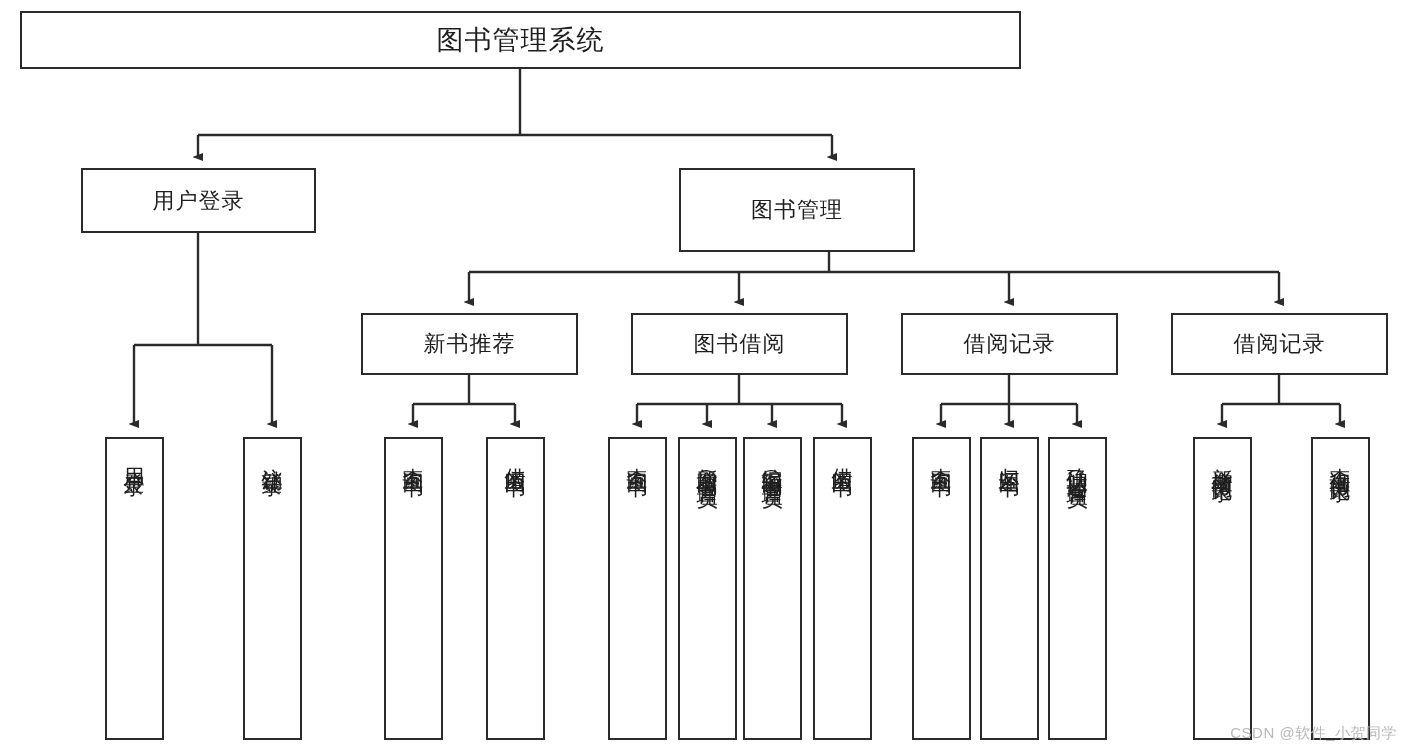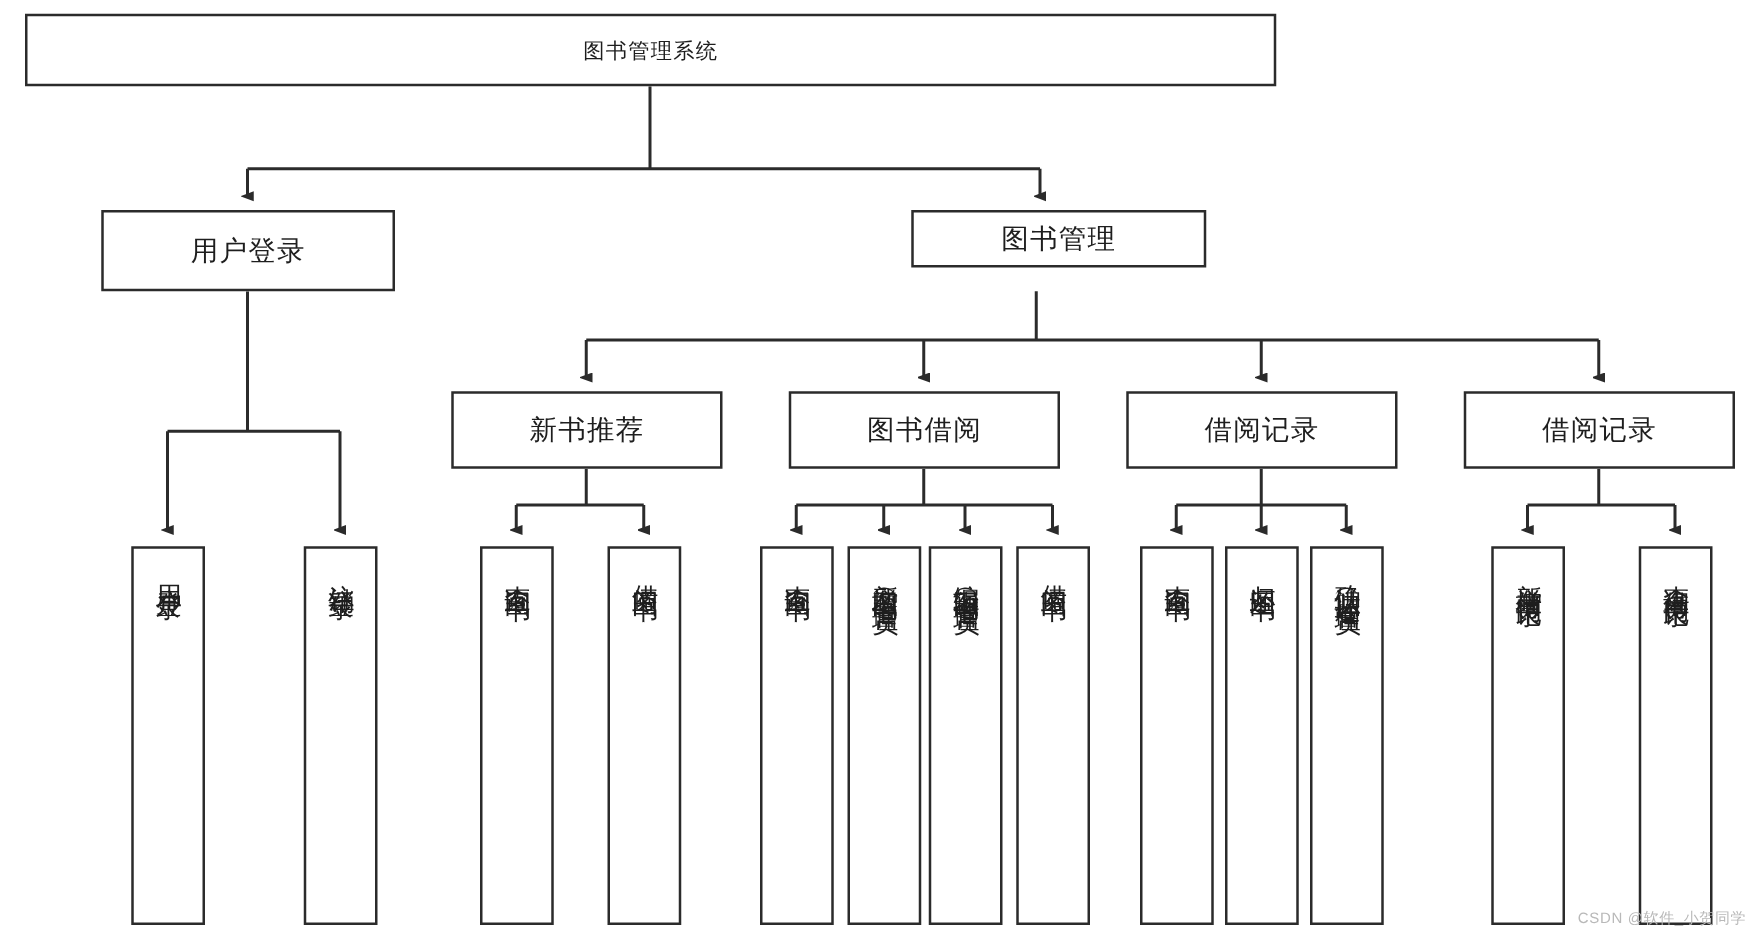--- a/index.html
+++ b/index.html
@@ -29,21 +29,21 @@
     position: absolute;
     border: 2px solid #2b2b2b;
     background: #ffffff;
     display: flex;
     align-items: center;
     justify-content: center;
     color: #1e1e1e;
     z-index: 2;
   }
   .node.root {
-    font-size: 17px;
+    font-size: 27px;
   }
   .node.lvl2 {
     font-size: 22px;
   }
   .node.lvl3 {
     font-size: 22px;
   }
   .node.leaf {
     font-size: 21px;
     padding: 12px 0;
@@ -58,21 +58,21 @@
     display: block;
   }
   .htext {
     white-space: nowrap;
     letter-spacing: 1px;
   }
   #watermark {
     position: absolute;
     right: 8px;
     bottom: 4px;
-    font-size: 12px;
+    font-size: 15px;
     color: #b9b9b9;
     letter-spacing: 0.5px;
     z-index: 5;
     white-space: nowrap;
   }
 </style>
 </head>
 <body>
 
 <div id="canvas">
@@ -127,21 +127,21 @@
     </g>
   </svg>
 
   <div class="node root" style="left:20px; top:11px; width:1001px; height:58px;">
     <span class="htext">图书管理系统</span>
   </div>
 
   <div class="node lvl2" style="left:81px; top:168px; width:235px; height:65px;">
     <span class="htext">用户登录</span>
   </div>
-  <div class="node lvl2" style="left:729px; top:168px; width:236px; height:46px;font-family:Liberation Serif, serif;">
+  <div class="node lvl2" style="left:679px; top:168px; width:236px; height:84px;font-family:Liberation Serif, serif;">
     <span class="htext">图书管理</span>
   </div>
 
   <div class="node lvl3" style="left:631px; top:313px; width:217px; height:62px;">
     <span class="htext">图书借阅</span>
   </div>
   <div class="node lvl3" style="left:361px; top:313px; width:217px; height:62px;">
     <span class="htext">新书推荐</span>
   </div>
   <div class="node lvl3" style="left:901px; top:313px; width:217px; height:62px;">

